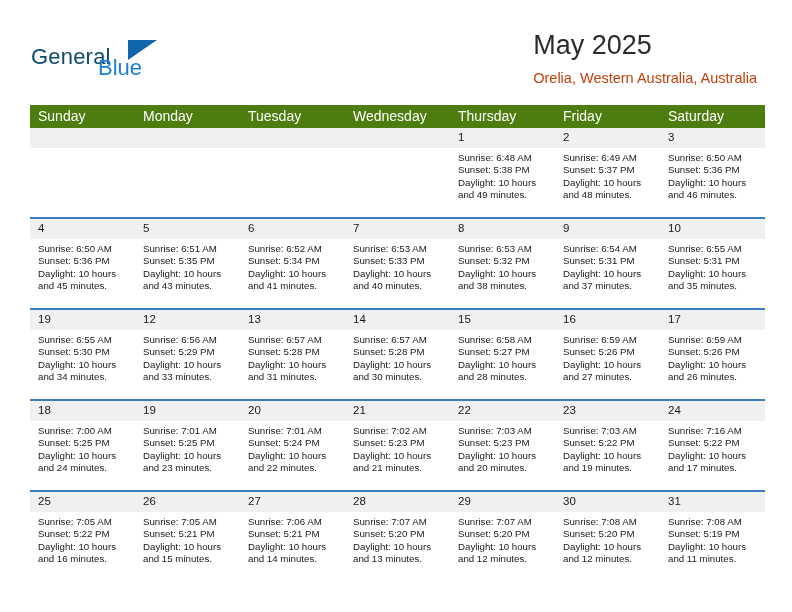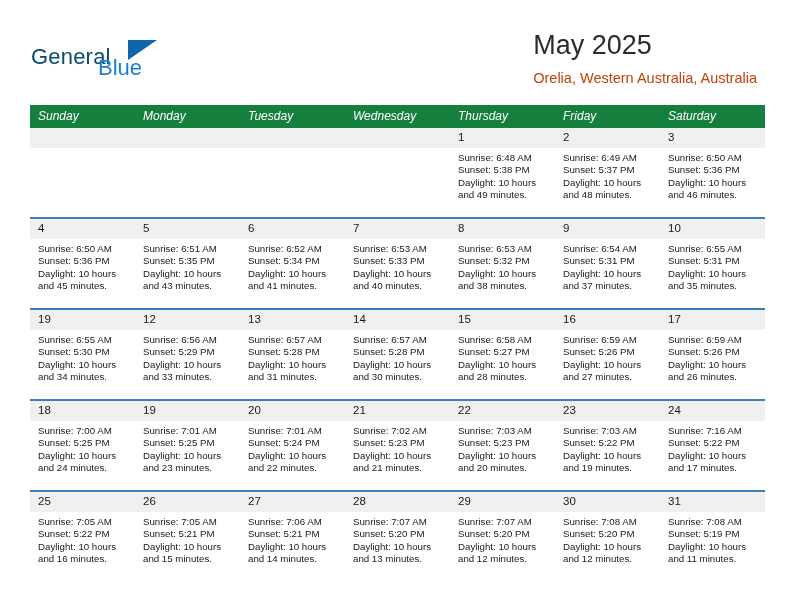--- a/index.html
+++ b/index.html
@@ -91,30 +91,29 @@
     width: 735px;
   }
   .cal-table {
     border-collapse: collapse;
     table-layout: fixed;
     width: 735px;
   }
   .cal-table col { width: 105px; }
 
   thead th {
-    background: #15803d;
+    background: #4d7c0f;
     color: #ffffff;
-    font-size: 12px;
+    font-size: 14px;
     font-weight: normal;
     text-align: left;
     padding: 5px 0 5px 8px;
     height: 10px;
     line-height: 13px;
     border: none;
-    font-style: italic;
   }
 
   tbody td {
     vertical-align: top;
     padding: 0;
     height: 89px;
     border: none;
     background: #ffffff;
   }
   tbody tr.week td {

